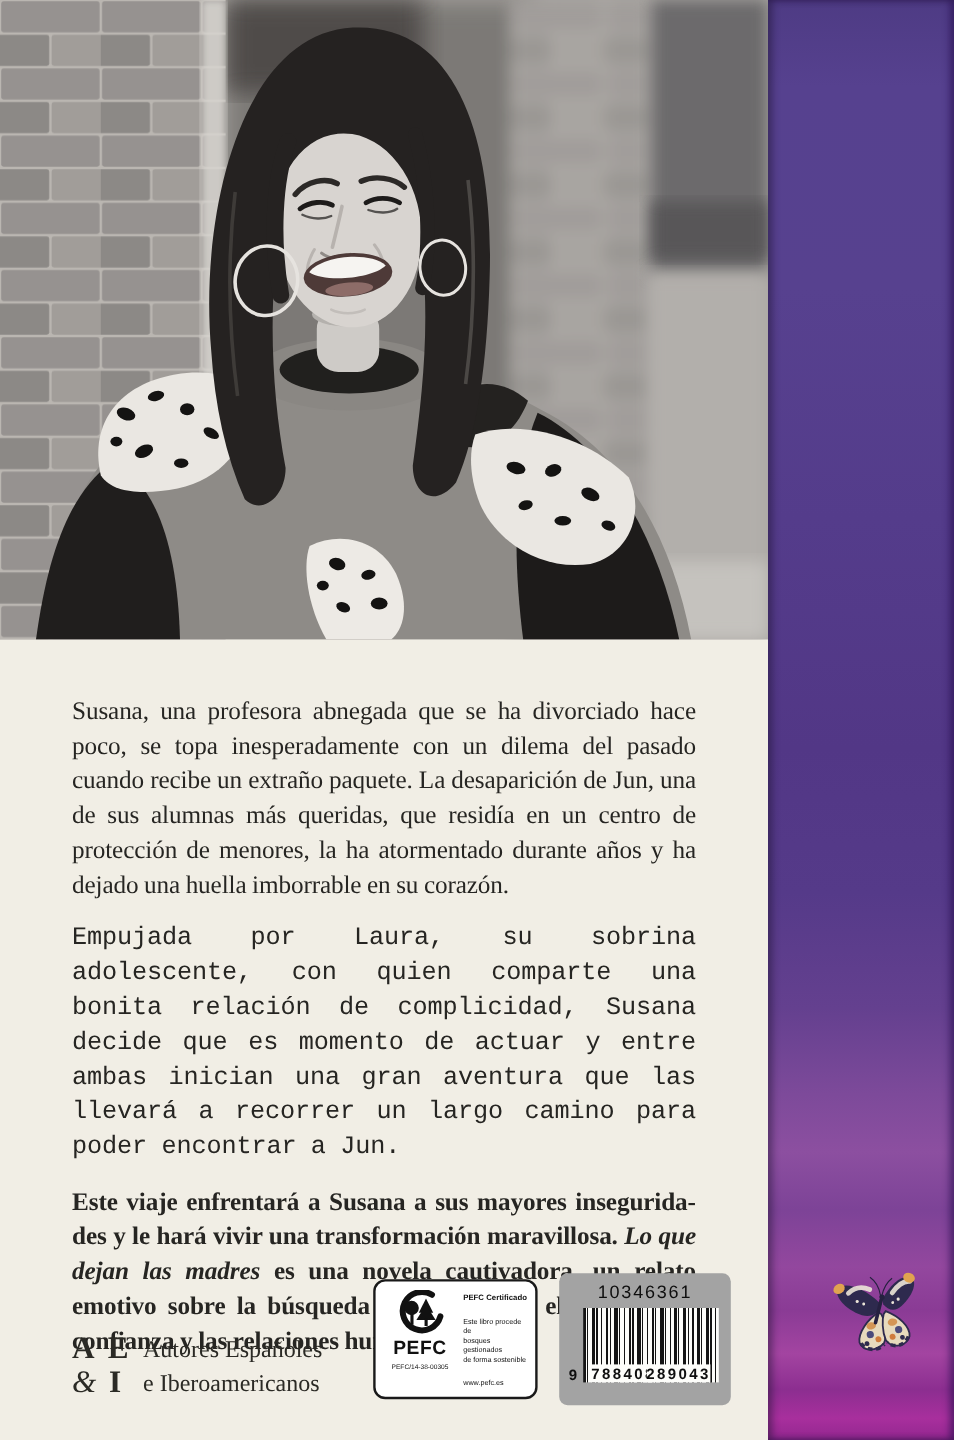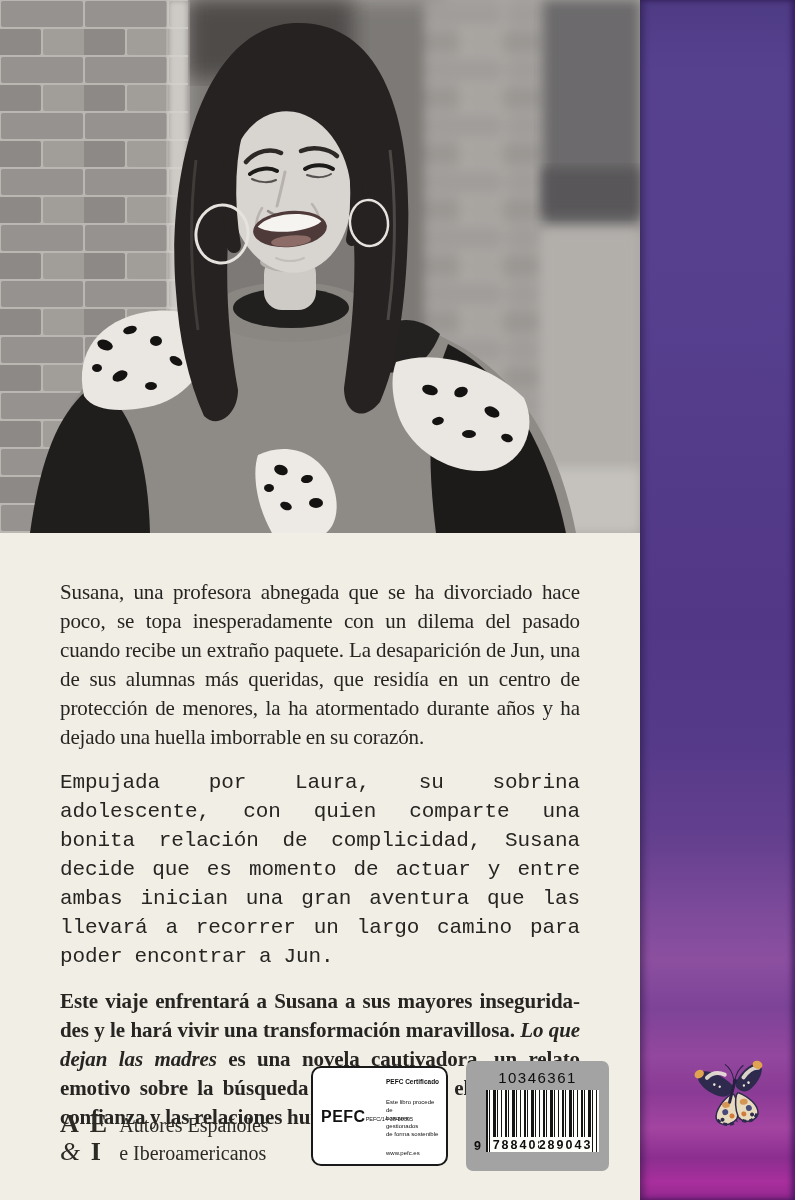--- a/index.html
+++ b/index.html
@@ -32,21 +32,21 @@
   .aei{position:absolute;left:60px;top:1110px;display:flex;gap:9px;color:#2b2a25;}
   .aei .mono{font-weight:600;font-size:26px;line-height:28px;letter-spacing:3px;white-space:nowrap;}
   .aei .mono .amp{font-style:italic;font-weight:500;letter-spacing:1px;}
   .aei .name{font-size:20px;line-height:28px;padding-top:1px;white-space:nowrap;}
   .aei .name div{white-space:nowrap;}
 
   .pefc-box{position:absolute;left:311px;top:1066px;width:137px;height:100px;box-sizing:border-box;
             background:#fff;border:2.5px solid #191919;border-radius:10px;
             display:flex;gap:7px;padding:7px 6px 5px 8px;
             font-family:"Liberation Sans","DejaVu Sans",sans-serif;color:#111;}
-  .pefc-left{width:58px;display:flex;flex-direction:row;align-items:center;}
+  .pefc-left{width:58px;display:flex;flex-direction:column;align-items:center;}
   .pefc-left svg{width:40px;height:40px;}
   .pefc-brand{font-weight:800;font-size:16px;letter-spacing:.5px;line-height:18px;}
   .pefc-code{font-size:5.5px;margin-top:4px;white-space:nowrap;}
   .pefc-right{flex:1;display:flex;flex-direction:column;justify-content:space-between;padding-top:3px;padding-bottom:3px;}
   .pefc-title{font-weight:700;font-size:6.5px;}
   .pefc-desc{font-size:6px;line-height:8px;}
   .pefc-site{font-size:6px;}
 
   .barcode-box{position:absolute;left:466px;top:1061px;width:143px;height:110px;box-sizing:border-box;
                background:#a3a3a3;border-radius:7px;padding:8px 8px 10px;

